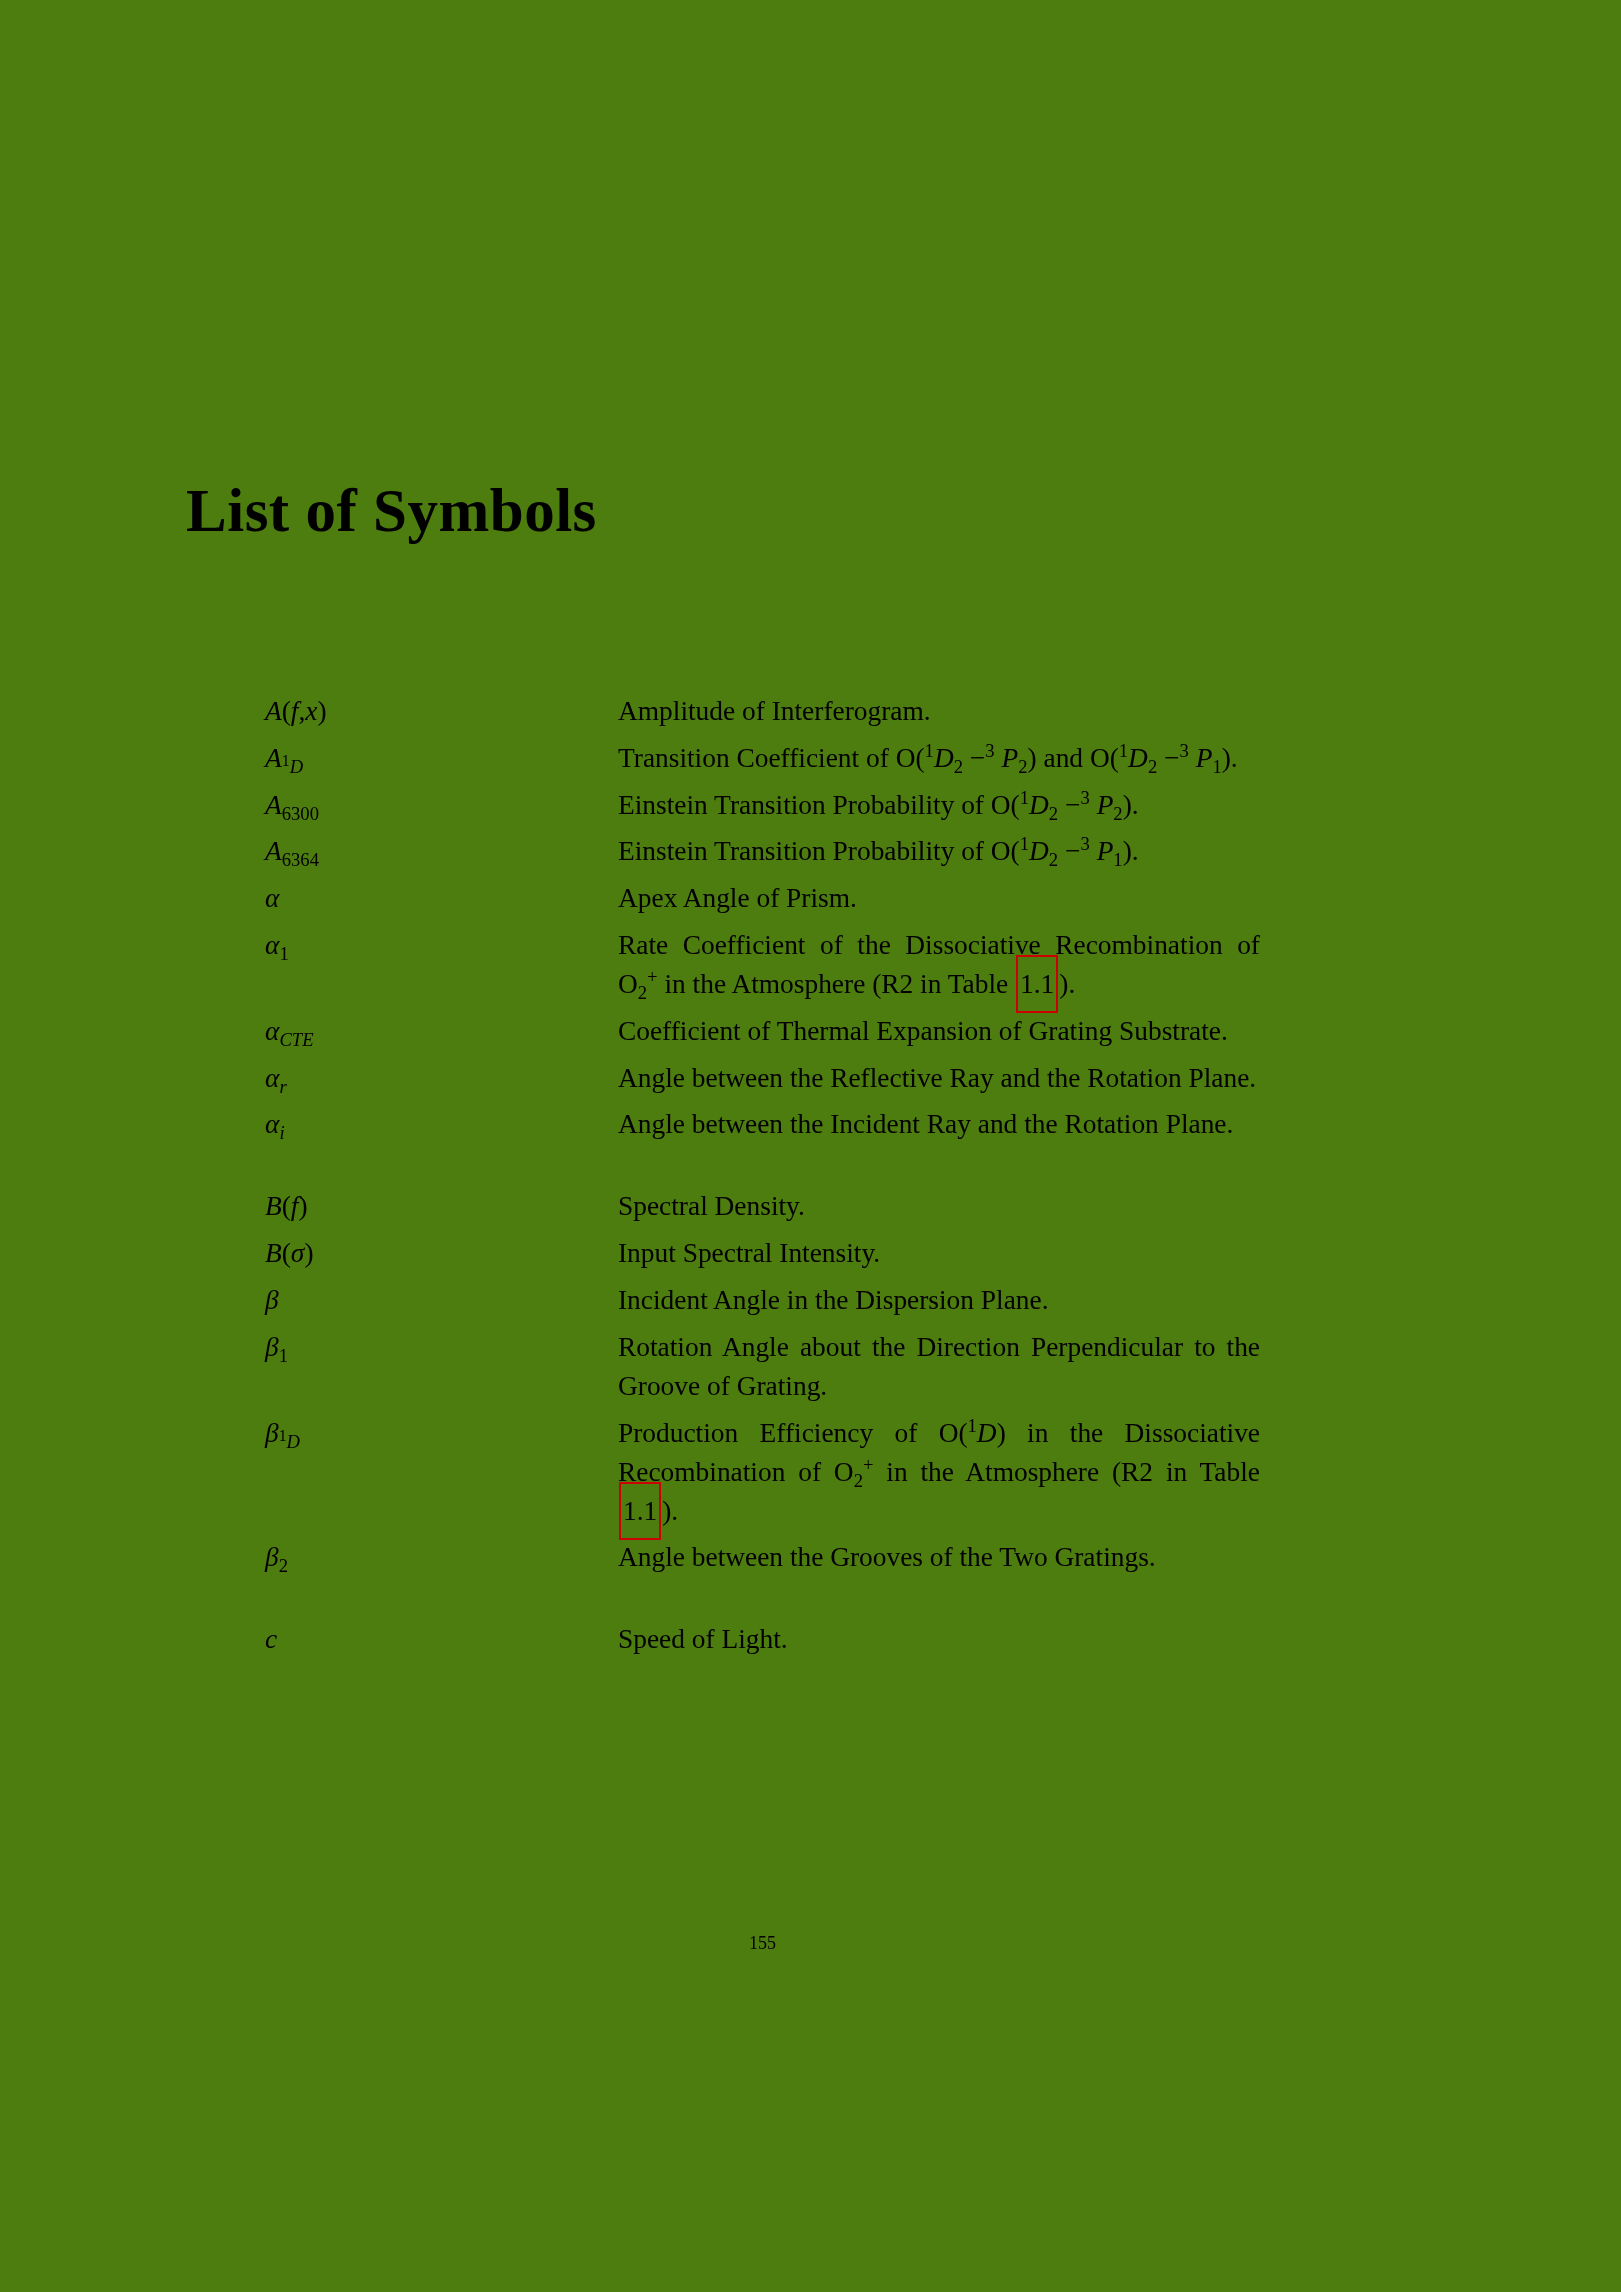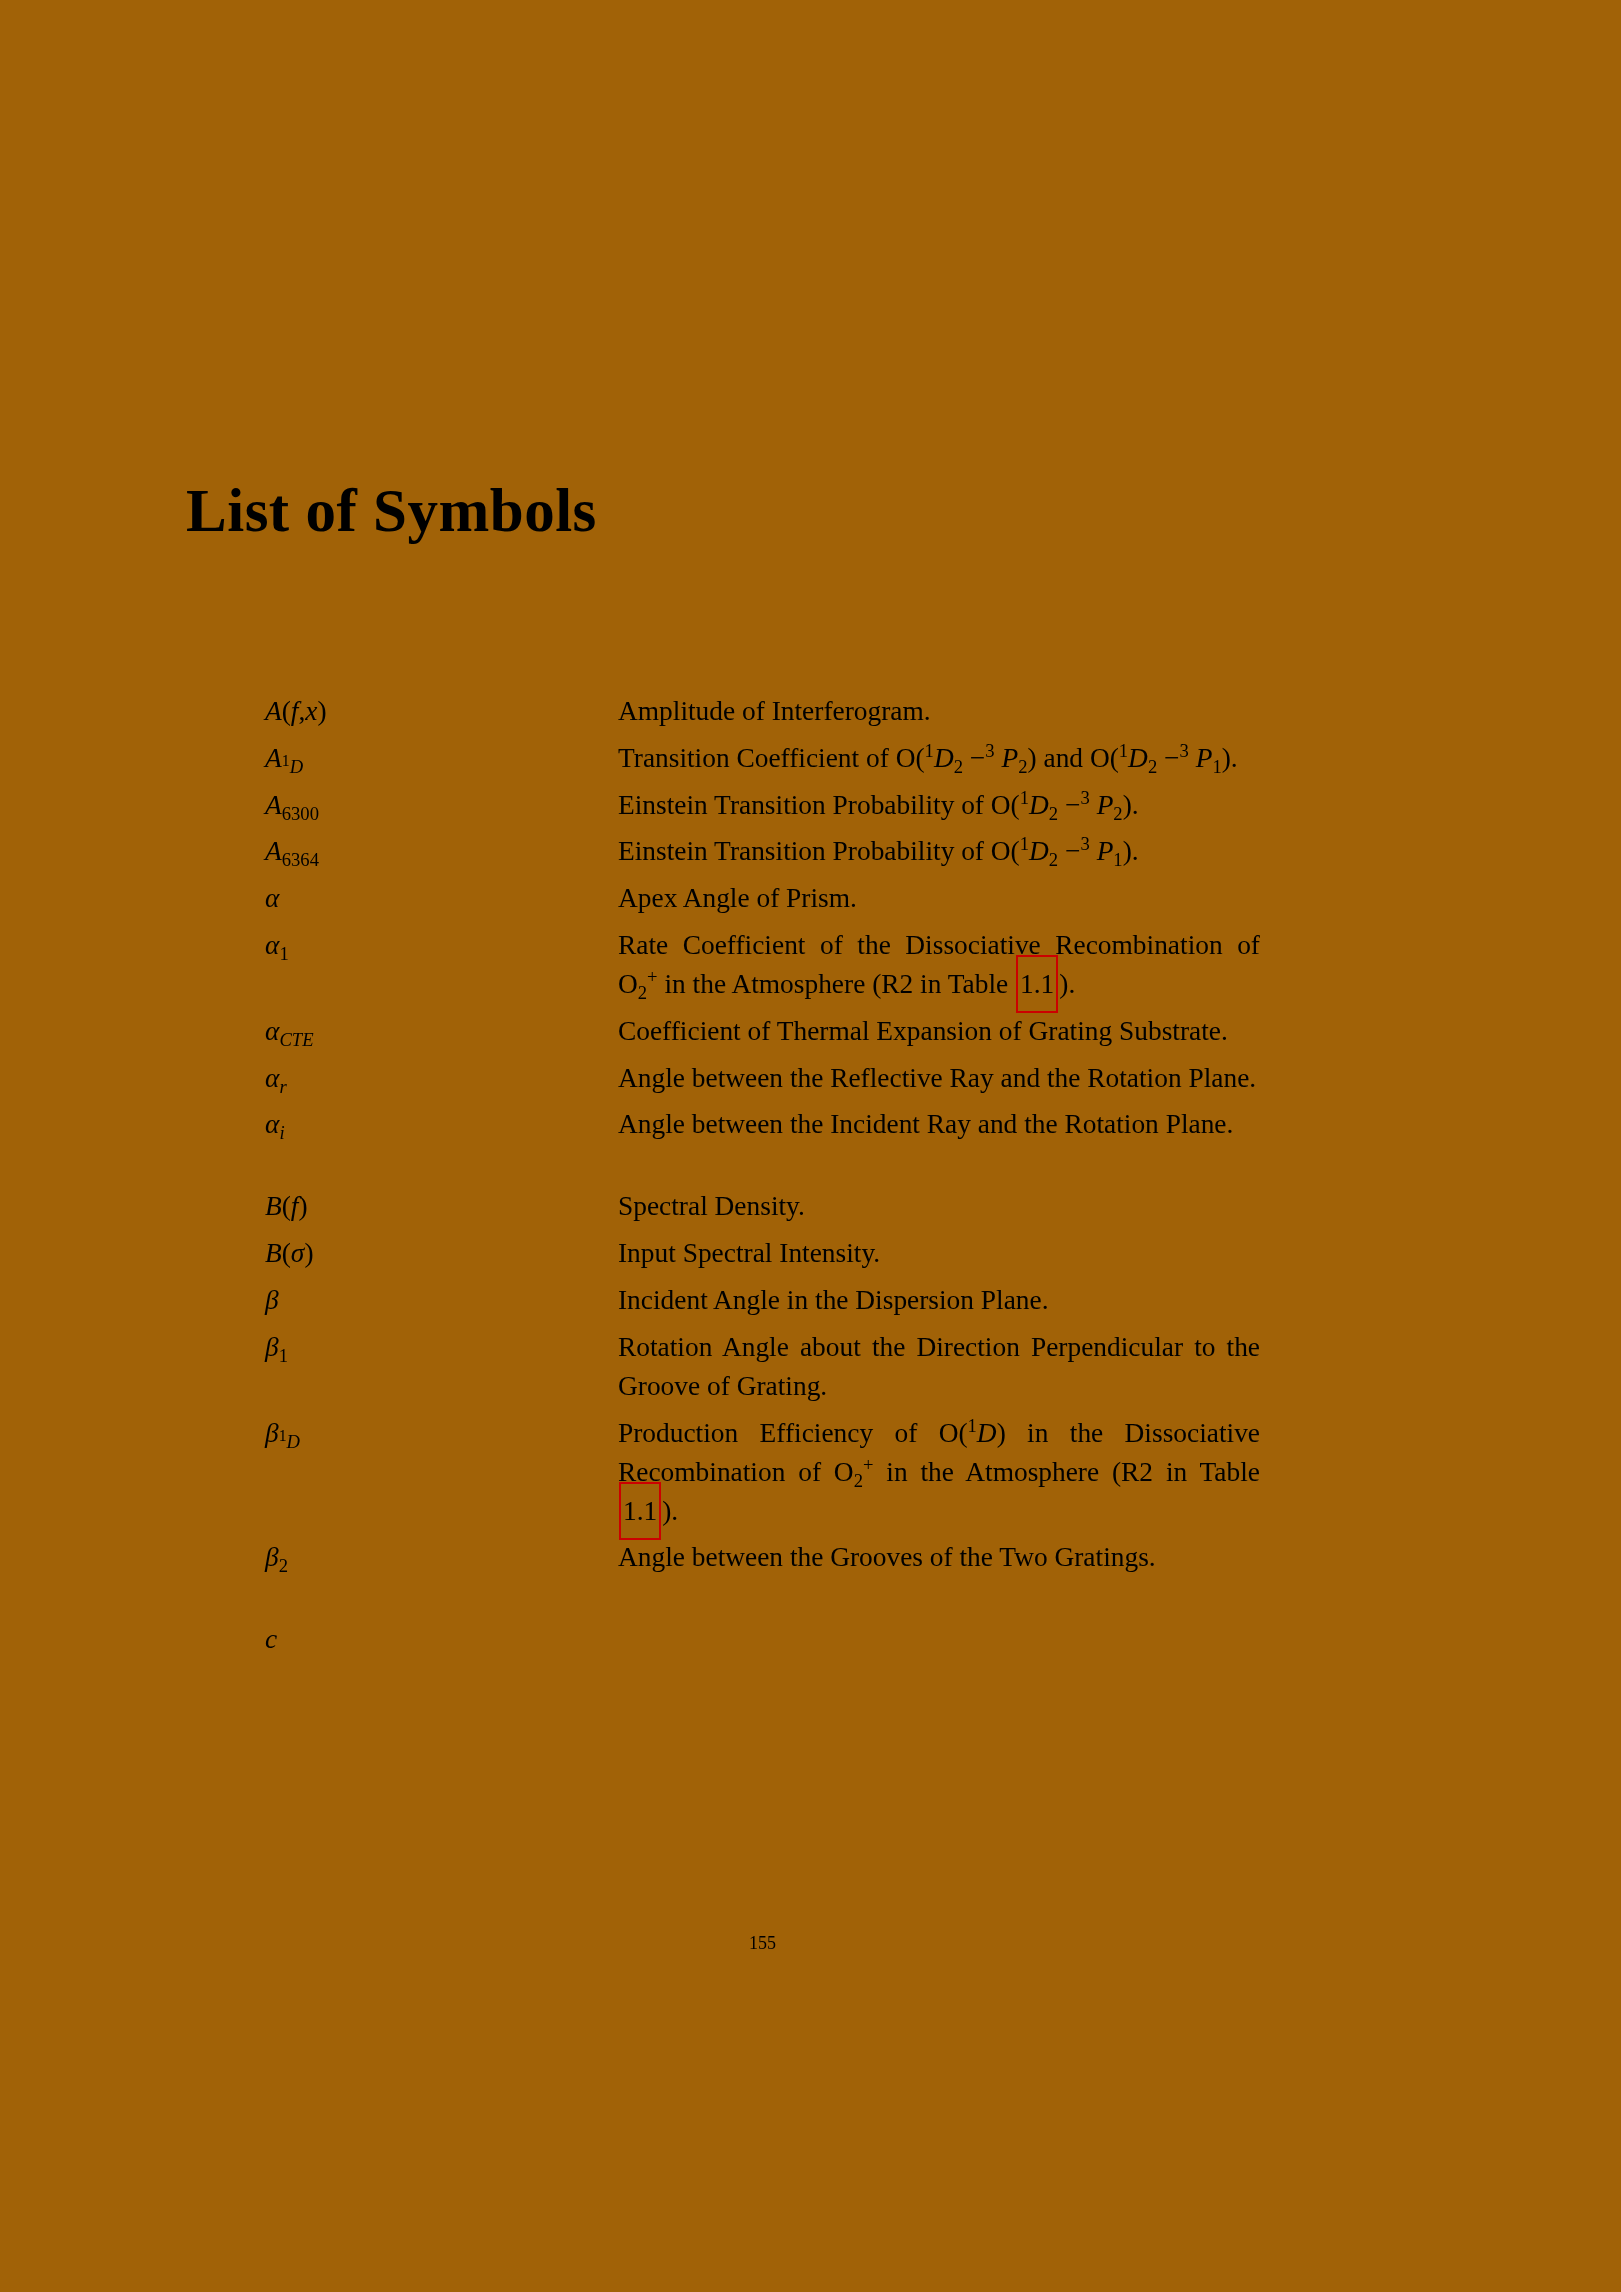--- a/index.html
+++ b/index.html
@@ -11,21 +11,21 @@
     width: 1621px;
     height: 2293px;
     position: relative;
     font-family: "Liberation Serif", serif;
     color: #000000;
     overflow: hidden;
   }
   .page {
     position: absolute;
     inset: 0;
-    background: #a16207;
+    background: #4d7c0f;
   }
   .chapter-title {
     position: absolute;
     left: 186px;
     top: 476px;
     font-size: 61px;
     font-weight: bold;
     letter-spacing: 0.5px;
   }
   .symbol-list {
@@ -161,20 +161,21 @@
   </div>
 
   <div class="entry">
     <div class="symbol"><i>β</i><sub>2</sub></div>
     <div class="desc">Angle between the Grooves of the Two Gratings.</div>
   </div>
 </div>
       <div class="group">
   <div class="entry">
     <div class="symbol"><i>c</i></div>
+    <div class="desc">Speed of Light.</div>
   </div>
 </div>
     </div>
 
   <div class="page-number">155</div>
 
 </div>
 
 
 </body></html>

